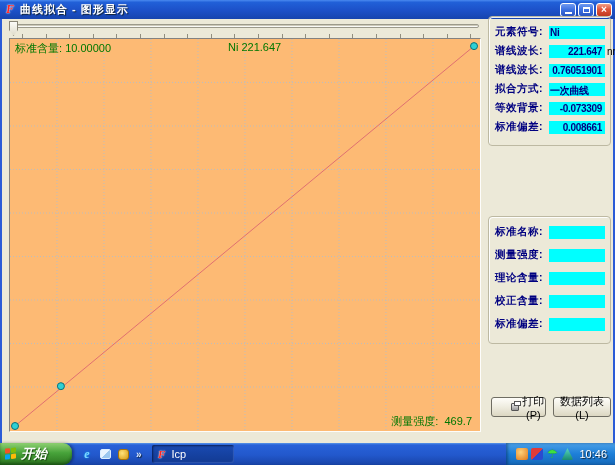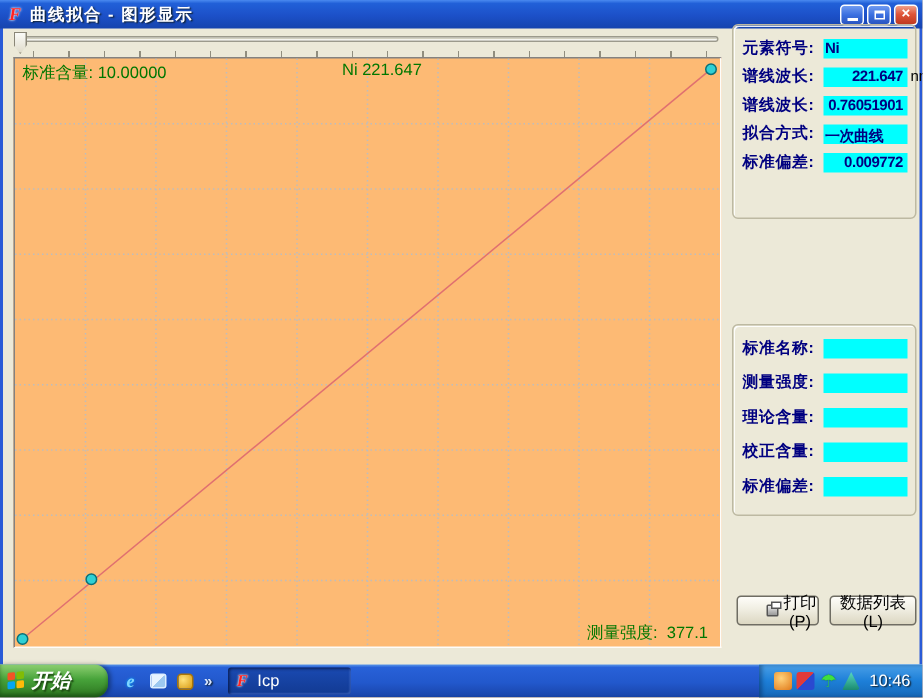--- a/index.html
+++ b/index.html
@@ -142,21 +142,21 @@
           <line x1="5" y1="387" x2="464" y2="7.1225806451612925" class="fit-line"></line>
           <circle cx="5" cy="387" r="3.5" class="pt"></circle>
           <circle cx="50.900000000000006" cy="347.1612903225806" r="3.5" class="pt"></circle>
           <circle cx="464" cy="7.1225806451612925" r="3.5" class="pt"></circle>
         </svg>
       <span class="ann tl">
         <span>标准含量:</span> <span>10.00000</span>
       </span>
       <span class="ann tc">Ni 221.647</span>
       <span class="ann br">
-        <span>测量强度:</span>&nbsp; <span>377.1</span>
+        <span>测量强度:</span>&nbsp; <span>469.7</span>
       </span>
     </div>
 
     <div class="panel">
       <div class="group fit" id="fit-group">
           <div class="frow">
             <span class="flabel">元素符号:</span>
             <span class="fvalue center">Ni</span>
           </div>
           <div class="frow">
@@ -166,22 +166,26 @@
           </div>
           <div class="frow">
             <span class="flabel">谱线波长:</span>
             <span class="fvalue">0.76051901</span>
           </div>
           <div class="frow">
             <span class="flabel">拟合方式:</span>
             <span class="fvalue center">一次曲线</span>
           </div>
           <div class="frow">
+            <span class="flabel">等效背景:</span>
+            <span class="fvalue">-0.073309</span>
+          </div>
+          <div class="frow">
             <span class="flabel">标准偏差:</span>
-            <span class="fvalue">0.009772</span>
+            <span class="fvalue">0.008661</span>
           </div>
         </div>
       <div class="group sample" id="sample-group">
           <div class="frow">
             <span class="flabel">标准名称:</span>
             <span class="fvalue"></span>
           </div>
           <div class="frow">
             <span class="flabel">测量强度:</span>
             <span class="fvalue"></span>

